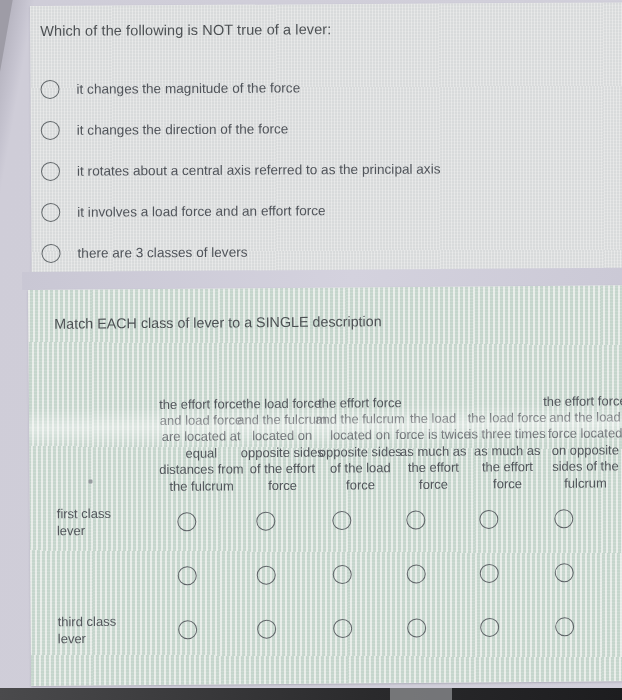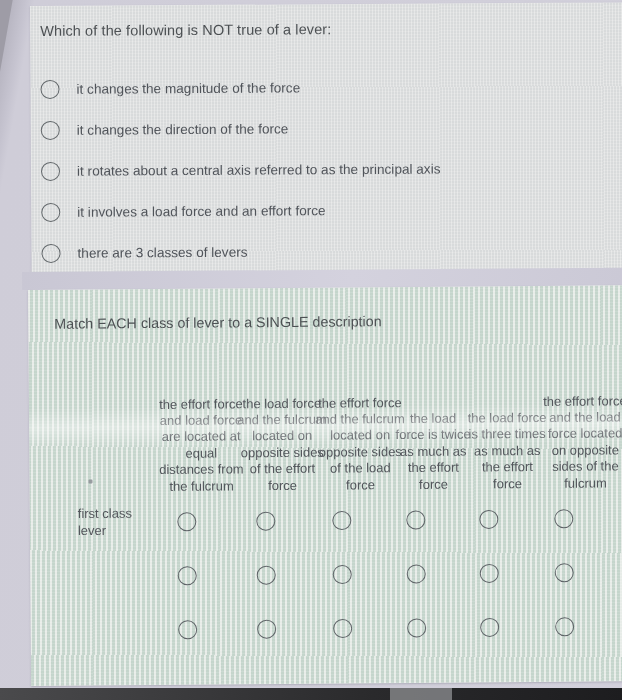--- a/index.html
+++ b/index.html
@@ -174,21 +174,21 @@
     line-height: 16.4px;
     color: #53575c;
   }
 
   .grid-row {
     position: relative;
     height: 54px;
   }
   .row-label {
     position: absolute;
-    left: 48px;
+    left: 27px;
     top: 50%;
     transform: translateY(-50%);
     width: 84px;
     font-size: 13px;
     line-height: 16.5px;
     color: #53575c;
   }
   .grid-radio {
     position: absolute;
     top: 50%;
@@ -296,20 +296,21 @@
       <div class="grid-row">
         <span class="grid-radio" style="left:157px;"></span>
         <span class="grid-radio" style="left:236px;"></span>
         <span class="grid-radio" style="left:312px;"></span>
         <span class="grid-radio" style="left:386px;"></span>
         <span class="grid-radio" style="left:459px;"></span>
         <span class="grid-radio" style="left:534px;"></span>
       </div>
 
       <div class="grid-row">
+        <div class="row-label">third class lever</div>
         <span class="grid-radio" style="left:157px;"></span>
         <span class="grid-radio" style="left:236px;"></span>
         <span class="grid-radio" style="left:312px;"></span>
         <span class="grid-radio" style="left:386px;"></span>
         <span class="grid-radio" style="left:459px;"></span>
         <span class="grid-radio" style="left:534px;"></span>
       </div>
 
     </div>
 

